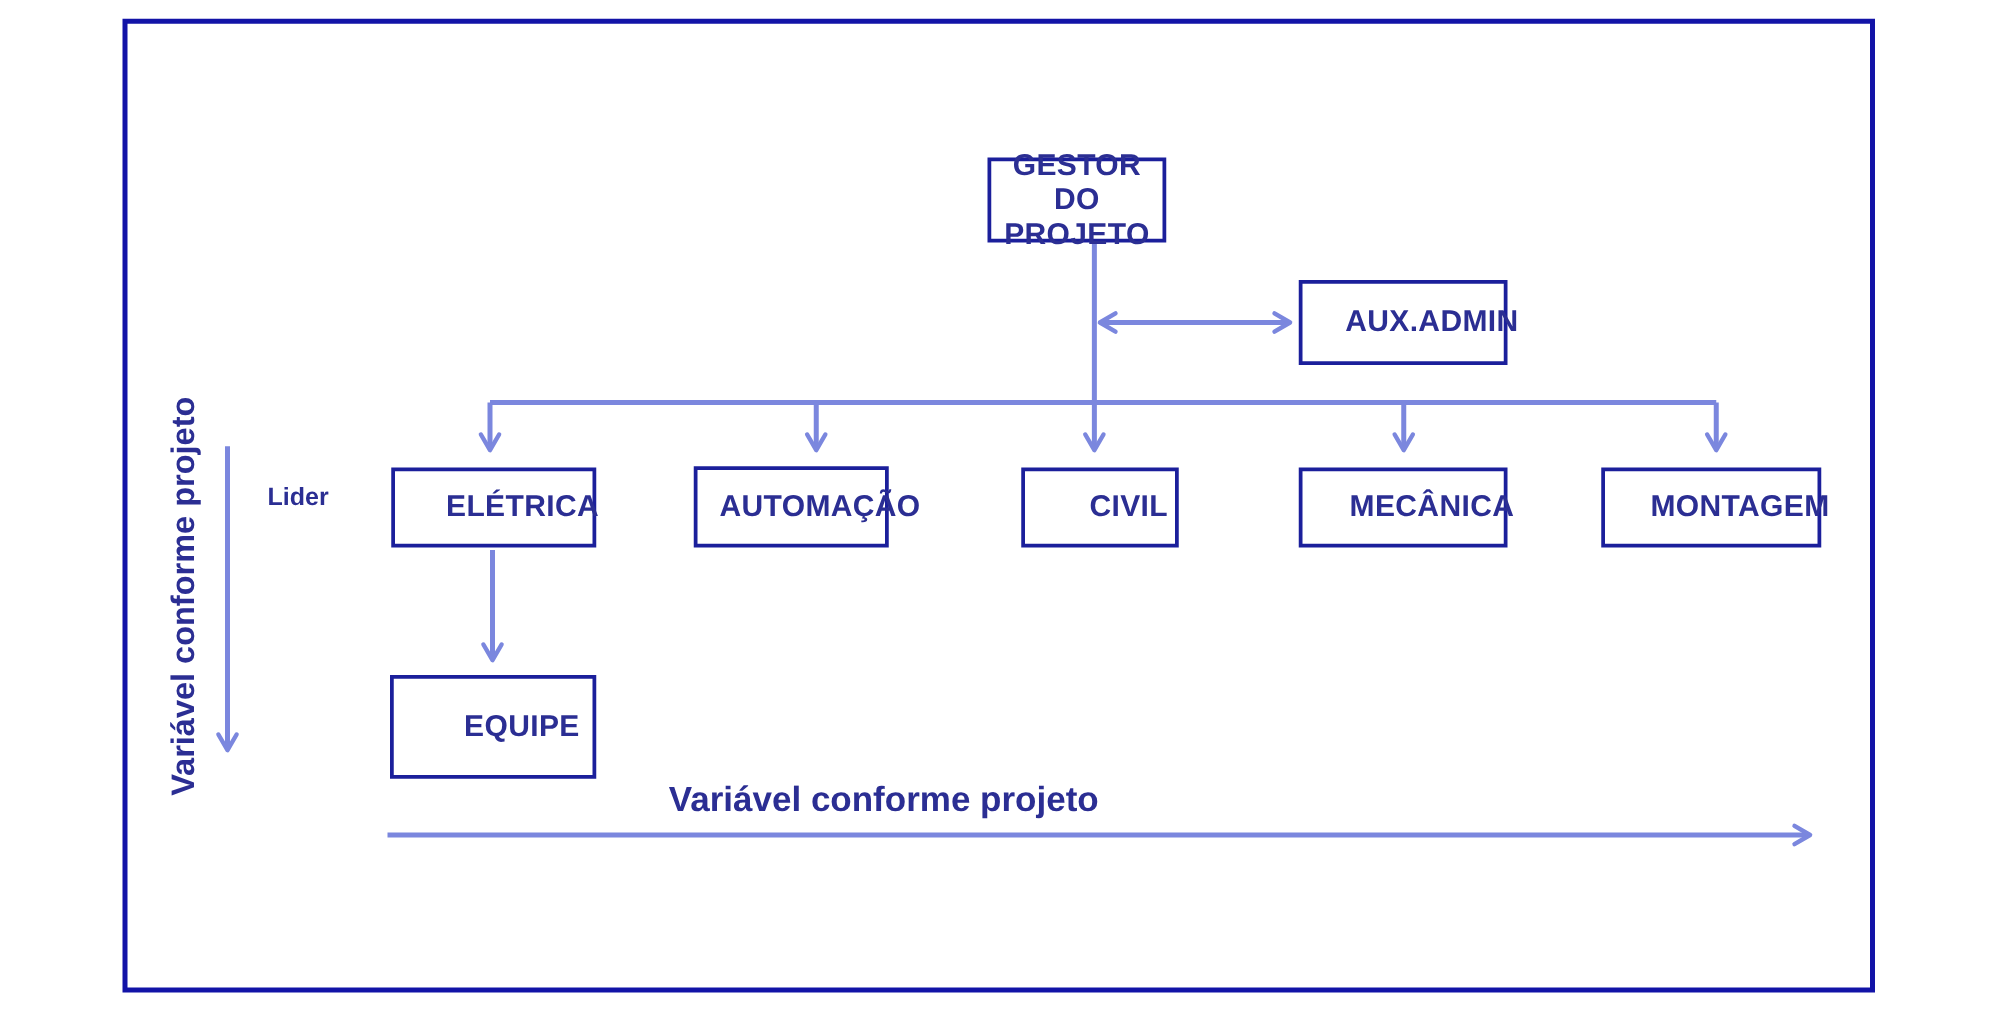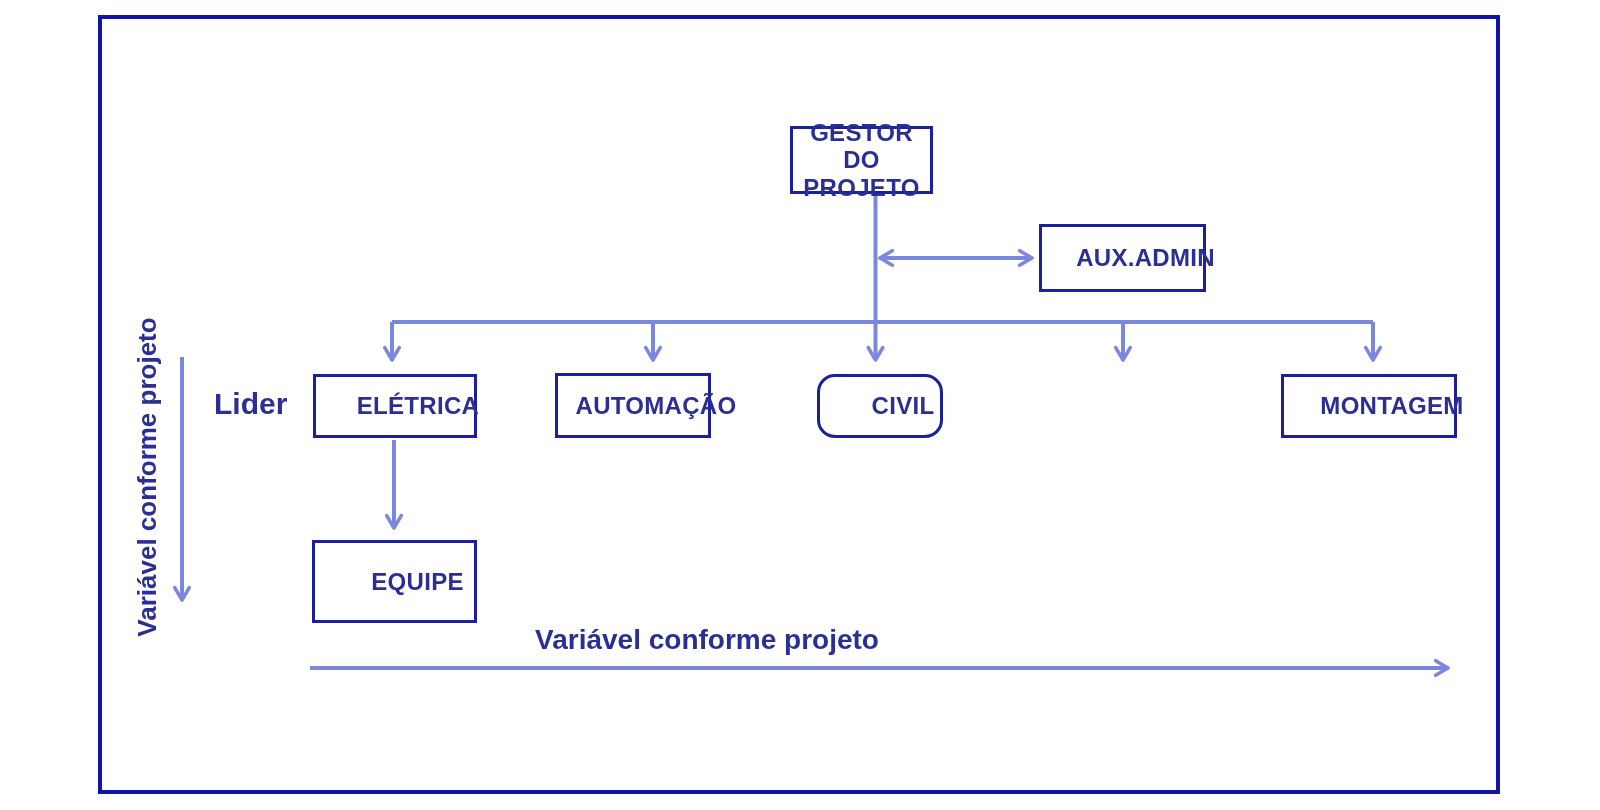--- a/index.html
+++ b/index.html
@@ -44,34 +44,34 @@
     font-weight: bold;
     font-size: 24px;
     letter-spacing: 0.3px;
     line-height: 1.15;
     padding-left: 46px;
   }
   .node-gestor    { left: 790px;  top: 109px; width: 143px; height: 68px; padding: 0 6px; margin-top: 17px; }
   .node-aux       { left: 1039px; top: 224px; width: 167px; height: 68px; }
   .node-eletrica  { left: 313px;  top: 374px; width: 164px; height: 64px; text-align: right; }
   .node-automacao { left: 555px;  top: 373px; width: 156px; height: 65px; }
-  .node-civil     { left: 817px;  top: 374px; width: 126px; height: 64px; border-radius: 18px; }
+  .node-civil     { left: 817px;  top: 374px; width: 126px; height: 64px; }
   .node-mecanica  { left: 1039px; top: 374px; width: 167px; height: 64px; }
   .node-montagem  { left: 1281px; top: 374px; width: 176px; height: 64px; }
   .node-equipe    { left: 312px;  top: 540px; width: 165px; height: 83px; }
   .label {
     position: absolute;
     color: #2b2e93;
     font-weight: bold;
     white-space: nowrap;
   }
   .label-lider {
     left: 214px;
     top: 387px;
-    font-size: 30px;
+    font-size: 20px;
   }
   .label-vertical {
     left: 147px;
     top: 477px;
     font-size: 26px;
     transform: translate(-50%, -50%) rotate(-90deg);
   }
   .label-bottom {
     left: 707px;
     top: 624px;
@@ -119,20 +119,23 @@
   </div>
 
   <div class="node node-automacao">
     <span>AUTOMAÇÃO</span>
   </div>
 
   <div class="node node-civil">
     <span>CIVIL</span>
   </div>
 
+  <div class="node node-mecanica">
+    <span>MECÂNICA</span>
+  </div>
 
   <div class="node node-montagem">
     <span>MONTAGEM</span>
   </div>
 
   <div class="node node-equipe">
     <span>EQUIPE</span>
   </div>
 
   <div class="label label-lider">Lider</div>

